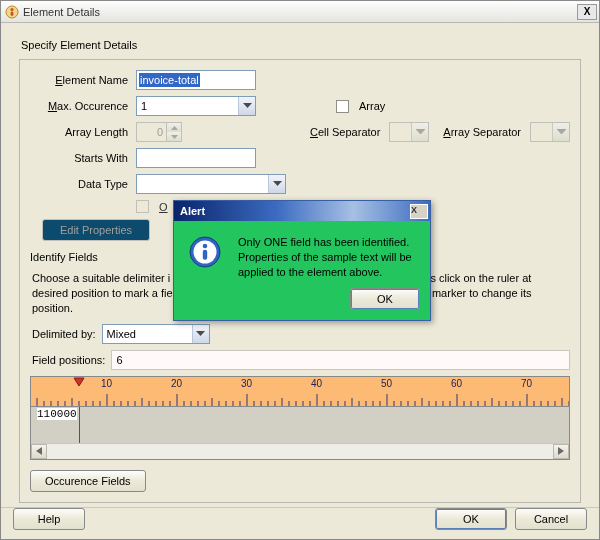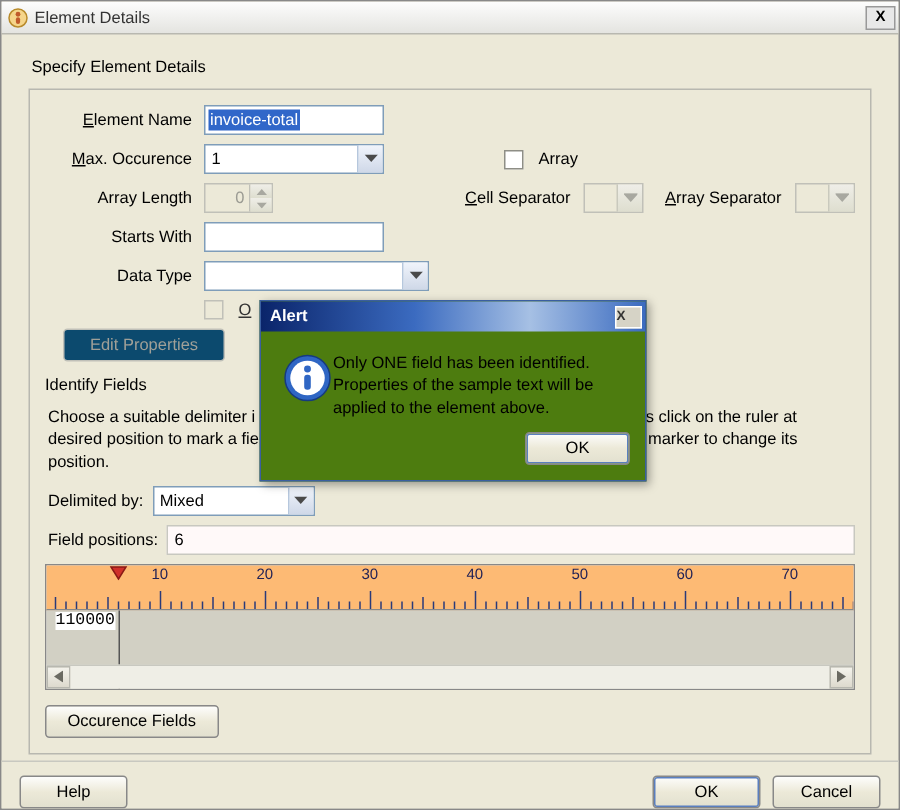--- a/index.html
+++ b/index.html
@@ -164,44 +164,44 @@
     display:flex;
   }
   .sb-btn { width:16px; height:100%; background:linear-gradient(#f4f3ec,#dddace); border:1px solid #b8b8b0; display:flex;align-items:center;justify-content:center;}
   .sb-track { flex:1; background:#efeee6;}
 
   
   .bottom-bar {
     position:absolute; left:0; right:0; bottom:0;
     border-top:1px solid #c8c8c0;
     height: 32px;
-    display:flex; align-items:flex-end;
+    display:flex; align-items:flex-start;
     padding: 0 12px;
     background:#ece9d8;
   }
 
   
   .modal {
     position: absolute;
     left: 172px; top: 199px;
     width: 258px;
     border: 1px solid #3a5fa0;
-    background: #4d7c0f;
+    background: #22c55e;
     box-shadow: 2px 2px 6px rgba(0,0,0,.35);
   }
   .modal .titlebar2 {
     height: 20px;
     background: linear-gradient(to right, #0a246a, #3b6bc0 40%, #a6c0e4 70%, #3b6bc0);
     color:#fff; display:flex; align-items:center; padding:0 2px 0 6px;
     font-weight:bold; font-size:11px;
   }
   .modal .titlebar2 .t { flex:1; }
   .modal .titlebar2 .close-btn { background:#d6d3c6; color:#333; border:1px solid #fff; width:18px; height:15px; font-size:9px;}
   .modal .body {
-    display:flex; padding: 14px 12px 4px 14px; gap: 0;
+    display:flex; padding: 14px 12px 4px 14px; gap: 16px;
   }
   .info-icon {
     width:34px; height:34px; flex:none;
   }
   .modal .msg { font-size:11px; line-height:1.35; }
   .modal .btnrow { display:flex; justify-content:flex-end; padding: 4px 10px 10px; }
 </style>
 </head>
 <body>
 

